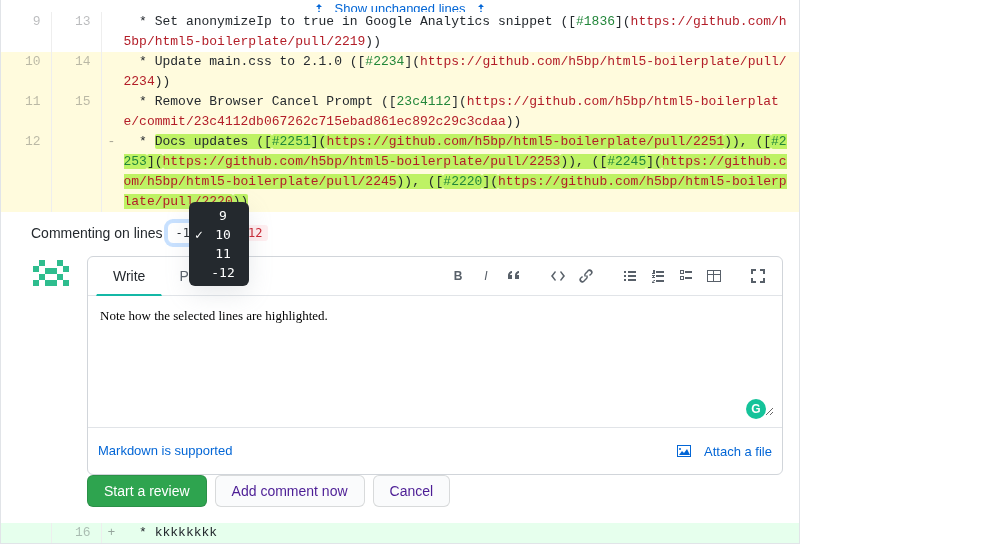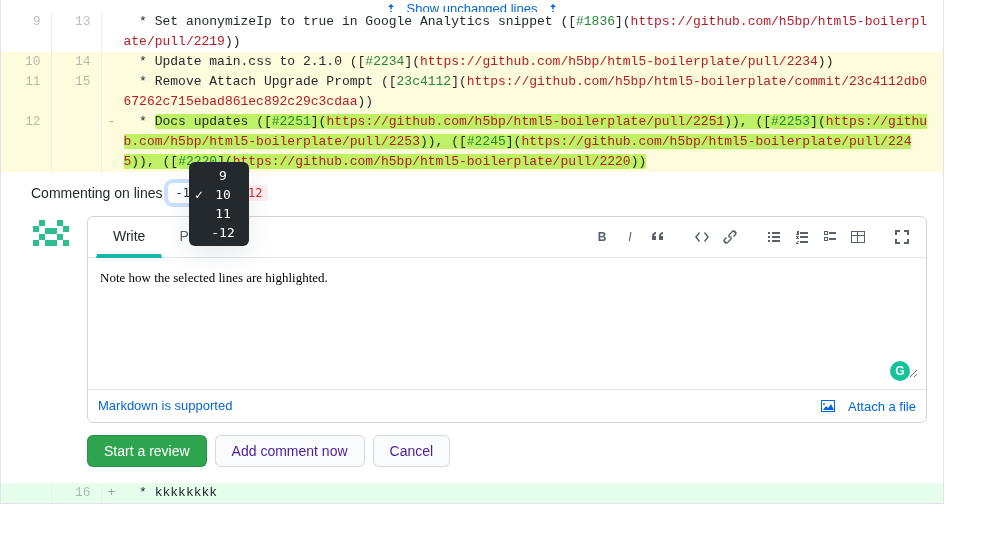--- a/index.html
+++ b/index.html
@@ -1,17 +1,17 @@
 <!DOCTYPE html>
 <html><head>
 <meta charset="utf-8">
 <style>
   * { box-sizing: border-box; margin: 0; padding: 0; }
   body { font-family: -apple-system, BlinkMacSystemFont, "Segoe UI", Helvetica, Arial, sans-serif; font-size: 12px; color: #24292e; background: #fff; }
-  .container { width: 944px; border: 1px solid #e1e4e8; border-top: none; position: relative; }
+  .container { width: 800px; border: 1px solid #e1e4e8; border-top: none; position: relative; }
   .show-lines { text-align: center; color: #0366d6; font-size: 13px; padding: 2px 0; cursor: pointer; overflow: hidden; height: 12px; line-height: 1; }
   .show-lines svg { vertical-align: middle; margin: 0 6px; }
   .diff-table { width: 100%; border-collapse: collapse; font-family: SFMono-Regular, Consolas, "Liberation Mono", Menlo, monospace; font-size: 13px; }
   .diff-table td { padding: 0; vertical-align: top; }
   .num-col { width: 50px; text-align: right; padding: 0 10px 0 0 !important; color: rgba(27,31,35,0.3); -webkit-user-select: none; user-select: none; line-height: 20px; border-right: 1px solid #eee;}
   .num-col.first { border-left: none; }
   .code-col { padding: 0 10px 0 22px !important; white-space: pre-wrap; word-break: break-all; line-height: 20px; position: relative;}
   .code-col::before { content: attr(data-marker); position: absolute; left: 6px; color: rgba(27,31,35,0.4); }
   .row-ctx td { background: #fff; }
   .row-hl td { background: #fffbdd; }
@@ -27,31 +27,31 @@
   .dropdown { position: absolute; left: 158px; top: -20px; background: #24292e; color: #fff; border-radius: 6px; padding: 4px 0; font-family: SFMono-Regular, Consolas, monospace; font-size: 13px; min-width: 60px; z-index: 10; box-shadow: 0 8px 24px rgba(140,149,159,0.2); }
   .dropdown-item { padding: 2px 14px 2px 22px; cursor: pointer; position: relative; text-align: center;}
   .dropdown-item.checked::before { content: "✓"; position: absolute; left: 6px; }
   .comment-area { display: flex; gap: 16px; }
   .avatar { width: 40px; height: 40px; flex: none; }
   .avatar-icon { width: 40px; height: 40px; }
   .comment-box { flex: 1; border: 1px solid #d1d5da; border-radius: 6px; background: #fff; position: relative; }
   .tabs-row { display: flex; justify-content: space-between; align-items: center; padding: 0 8px; border-bottom: 1px solid #e1e4e8; }
   .tabs { display: flex; }
   .tab { padding: 10px 16px; font-size: 14px; color: #586069; cursor: pointer; border: 1px solid transparent; border-bottom: none; margin-bottom: -1px; }
-  .tab.active { color: #24292e; font-weight: 400; border-bottom: 4px solid #14b8a6; background: #fff; border-radius: 6px 6px 0 0; }
+  .tab.active { color: #24292e; font-weight: 400; border-bottom: 2px solid #14b8a6; background: #fff; border-radius: 6px 6px 0 0; }
   .toolbar { display: flex; gap: 4px; padding-right: 4px; }
   .toolbar-group { display: flex; gap: 4px; margin-left: 16px; }
   .tb-btn { width: 24px; height: 24px; display: inline-flex; align-items: center; justify-content: center; color: #586069; cursor: pointer; }
   .textarea-wrap { padding: 8px; position: relative; }
   .textarea { width: 100%; min-height: 112px; border: none; resize: vertical; font-family: Liberation Serif, serif; font-size: 13px; outline: none; padding: 4px; }
   .grammarly { position: absolute; right: 16px; bottom: 8px; width: 20px; height: 20px; background: #15c39a; border-radius: 50%; color: #fff; display: flex; align-items: center; justify-content: center; font-weight: bold; font-size: 12px;}
-  .footer-row { display: flex; justify-content: space-between; padding: 8px 10px; border-top: 1px solid #e1e4e8; font-size: 13px; }
+  .footer-row { display: flex; justify-content: space-between; padding: 15px 10px; border-top: 1px solid #e1e4e8; font-size: 13px; }
   .md-link { color: #0366d6; text-decoration: none; }
   .attach-link { color: #0366d6; text-decoration: none; display: inline-flex; align-items: center; gap: 12px; }
-  .buttons-row { display: flex; gap: 8px; margin-top: 12px; margin-left: 56px; }
+  .buttons-row { display: flex; gap: 8px; margin-left: 56px; }
   .btn { padding: 5px 16px; font-size: 14px; border-radius: 6px; border: 1px solid; cursor: pointer; line-height: 20px; }
   .btn-primary { background: #2ea44f; color: #fff; border-color: rgba(27,31,35,0.15); font-weight: 500;}
   .btn-default { background: #fafbfc; color: #4c1d95; border-color: rgba(27,31,35,0.15); }
 </style>
 </head>
 <body>
 
 <div class="container">
 
   <div class="show-lines">
@@ -72,21 +72,21 @@
           <td class="code-col" data-marker=""><span>  * Set anonymizeIp to true in Google Analytics snippet ([</span><span class="tk-link-num">#1836</span><span>](</span><span class="tk-url">https://github.com/h5bp/html5-boilerplate/pull/2219</span><span>))</span></td>
         </tr>
         <tr class="row-hl">
           <td class="num-col first">10</td>
           <td class="num-col">14</td>
           <td class="code-col" data-marker=""><span>  * Update main.css to 2.1.0 ([</span><span class="tk-link-num">#2234</span><span>](</span><span class="tk-url">https://github.com/h5bp/html5-boilerplate/pull/2234</span><span>))</span></td>
         </tr>
         <tr class="row-hl">
           <td class="num-col first">11</td>
           <td class="num-col">15</td>
-          <td class="code-col" data-marker=""><span>  * Remove Attach Upgrade Prompt ([</span><span class="tk-link-num">23c4112</span><span>](</span><span class="tk-url">https://github.com/h5bp/html5-boilerplate/commit/23c4112db067262c715ebad861ec892c29c3cdaa</span><span>))</span></td>
+          <td class="code-col" data-marker=""><span>  * Remove Browser Cancel Prompt ([</span><span class="tk-link-num">23c4112</span><span>](</span><span class="tk-url">https://github.com/h5bp/html5-boilerplate/commit/23c4112db067262c715ebad861ec892c29c3cdaa</span><span>))</span></td>
         </tr>
         <tr class="row-hl">
           <td class="num-col first">12</td>
           <td class="num-col"></td>
           <td class="code-col" data-marker="-"><span>  * </span><span class="hl-red">Docs updates ([</span><span class="tk-link-num hl-red">#2251</span><span class="hl-red">](</span><span class="tk-url hl-red">https://github.com/h5bp/html5-boilerplate/pull/2251</span><span class="hl-red">)), ([</span><span class="tk-link-num hl-red">#2253</span><span class="hl-red">](</span><span class="tk-url hl-red">https://github.com/h5bp/html5-boilerplate/pull/2253</span><span class="hl-red">)), ([</span><span class="tk-link-num hl-red">#2245</span><span class="hl-red">](</span><span class="tk-url hl-red">https://github.com/h5bp/html5-boilerplate/pull/2245</span><span class="hl-red">)), ([</span><span class="tk-link-num hl-red">#2220</span><span class="hl-red">](</span><span class="tk-url hl-red">https://github.com/h5bp/html5-boilerplate/pull/2220</span><span class="hl-red">))</span></td>
         </tr>
       </tbody>
   </table>
 
   <div class="comment-wrap">

